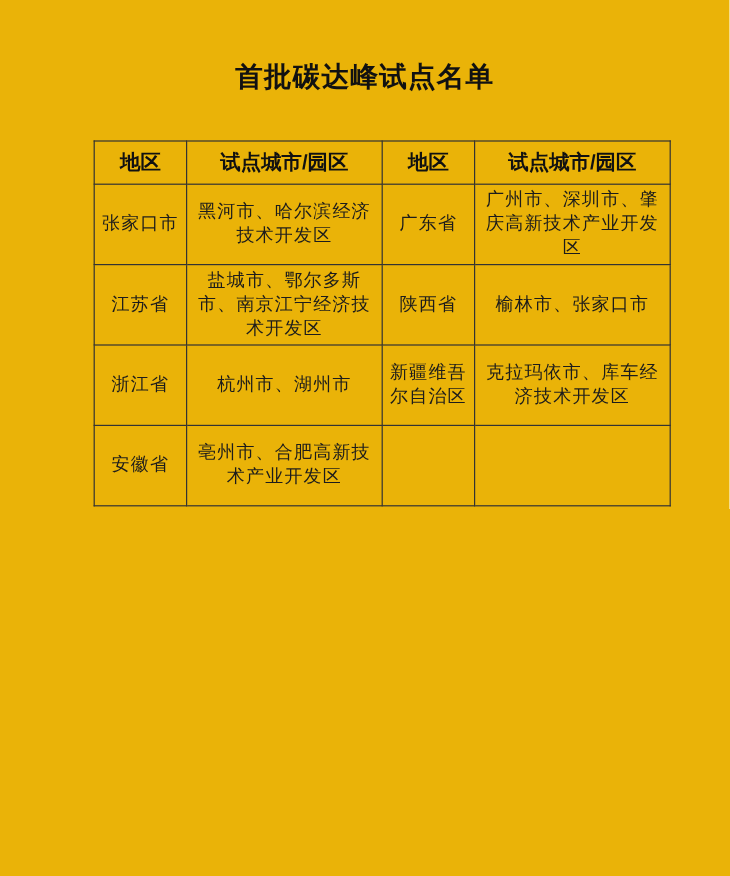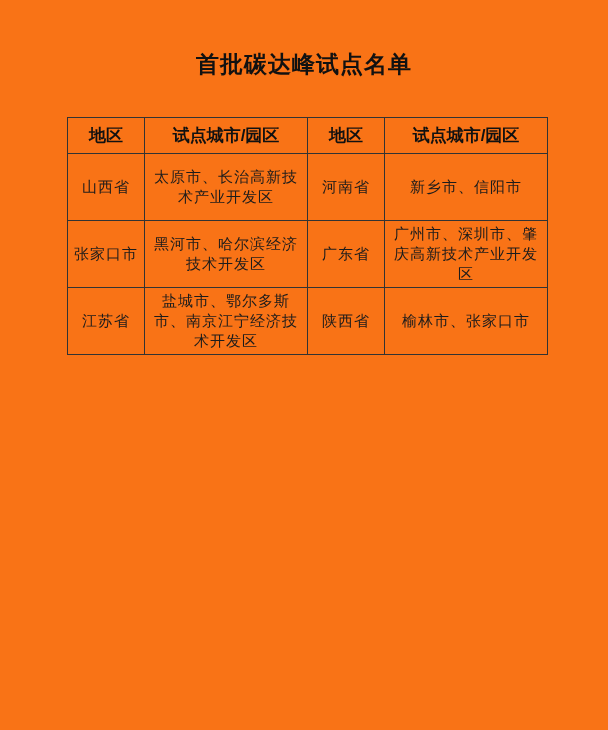--- a/index.html
+++ b/index.html
@@ -4,39 +4,39 @@
 <style>
   html, body {
     margin: 0;
     padding: 0;
     background: #ffffff;
   }
   .page {
     position: relative;
     width: 608px;
     height: 730px;
-    background: #f97316;
+    background: #eab308;
     overflow: hidden;
     font-family: "Liberation Serif", "DejaVu Serif", serif;
     color: #1c1c1c;
   }
   .title {
     margin: 0;
     padding-top: 51px;
     text-align: center;
     font-family: "Liberation Serif", "DejaVu Serif", serif;
     font-weight: bold;
     font-size: 23px;
     line-height: 27px;
     color: #111111;
     letter-spacing: 1px;
   }
   table.pilot-table {
     position: absolute;
-    left: 67px;
+    left: 78px;
     top: 117px;
     width: 480px;
     border-collapse: collapse;
     table-layout: fixed;
   }
   table.pilot-table th,
   table.pilot-table td {
     border: 1px solid #333333;
     text-align: center;
     vertical-align: middle;
@@ -79,33 +79,39 @@
     <thead>
       <tr>
         <th>地区</th>
         <th>试点城市/园区</th>
         <th>地区</th>
         <th>试点城市/园区</th>
       </tr>
     </thead>
     <tbody>
       <tr>
-        <td>山西省</td>
-        <td>太原市、长治高新技术产业开发区</td>
-        <td>河南省</td>
-        <td>新乡市、信阳市</td>
-      </tr>
-      <tr>
         <td>张家口市</td>
         <td>黑河市、哈尔滨经济技术开发区</td>
         <td>广东省</td>
         <td>广州市、深圳市、肇庆高新技术产业开发区</td>
       </tr>
       <tr>
         <td>江苏省</td>
         <td>盐城市、鄂尔多斯市、南京江宁经济技术开发区</td>
         <td>陕西省</td>
         <td>榆林市、张家口市</td>
       </tr>
+      <tr>
+        <td>浙江省</td>
+        <td>杭州市、湖州市</td>
+        <td>新疆维吾尔自治区</td>
+        <td>克拉玛依市、库车经济技术开发区</td>
+      </tr>
+      <tr>
+        <td>安徽省</td>
+        <td>亳州市、合肥高新技术产业开发区</td>
+        <td></td>
+        <td></td>
+      </tr>
     </tbody>
   </table>
 
 </div>
 
 </body></html>

